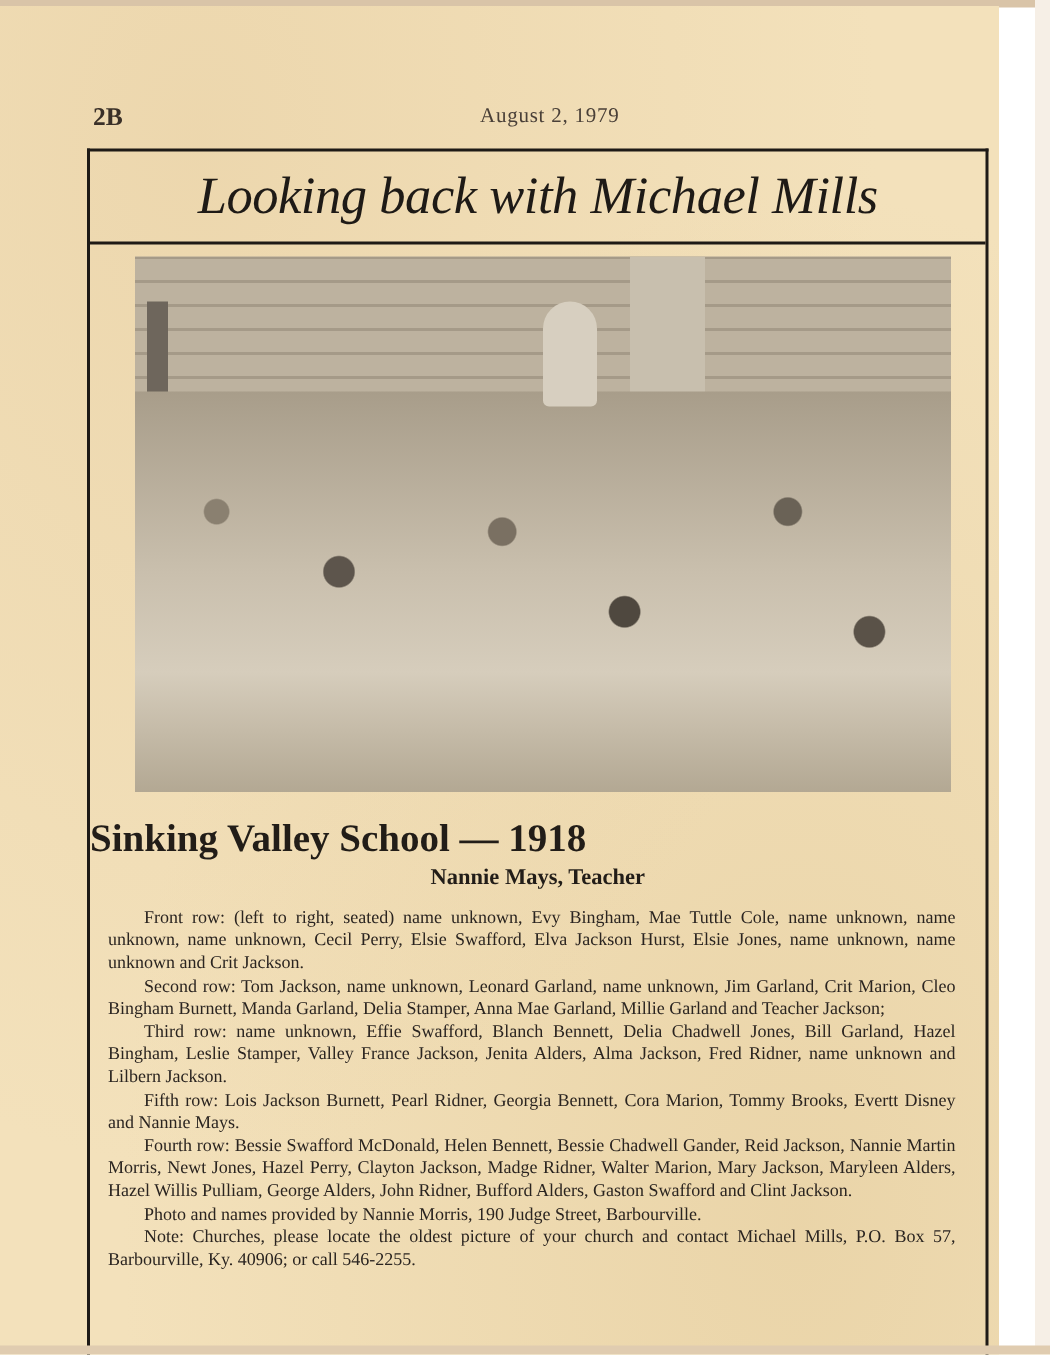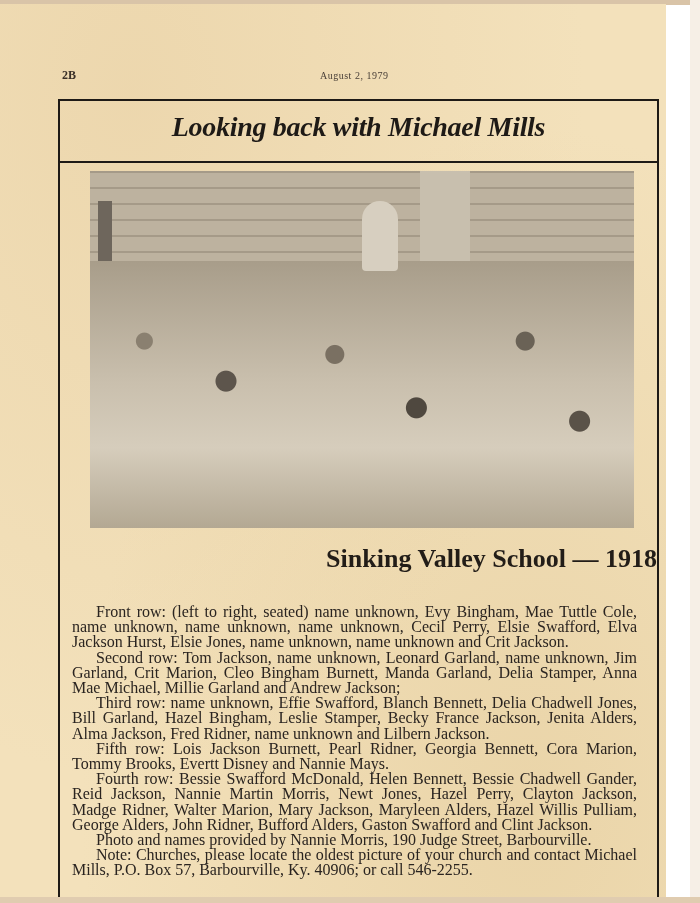--- a/index.html
+++ b/index.html
@@ -3,42 +3,42 @@
 <meta charset="utf-8">
 <style>
   html, body { margin:0; padding:0; }
   body { width:700px; height:903px; background:#ffffff; position:relative; overflow:hidden; font-family:"DejaVu Serif", serif; }
   .clip { position:absolute; left:0; top:4px; width:666px; height:899px; background:#f3e1bb;
           background-image: radial-gradient(ellipse at 20% 10%, rgba(230,205,160,0.5), transparent 60%),
                             radial-gradient(ellipse at 80% 90%, rgba(225,200,150,0.5), transparent 60%); }
   .topstrip { position:absolute; left:0; top:0; width:700px; height:5px; background:#d9c4a8; }
   .rightedge { position:absolute; left:690px; top:0; width:10px; height:903px; background:#f6efe6; }
   .botstrip { position:absolute; left:0; top:897px; width:700px; height:6px; background:#e0ccb0; }
-  .folio { position:absolute; left:62px; top:64px; font-size:12px; font-weight:bold; color:#3a3028; font-family:"Liberation Serif", serif; }
-  .dateline { position:absolute; left:320px; top:66px; font-size:10px; color:#4a4038; font-family:"Liberation Serif", serif; letter-spacing:0.5px; }
+  .folio { position:absolute; left:62px; top:64px; font-size:17px; font-weight:bold; color:#3a3028; font-family:"Liberation Serif", serif; }
+  .dateline { position:absolute; left:320px; top:66px; font-size:14px; color:#4a4038; font-family:"Liberation Serif", serif; letter-spacing:0.5px; }
   .box { position:absolute; left:58px; top:95px; width:597px; height:820px; border:2px solid #1e1a16; border-bottom:none; }
-  .title { position:absolute; left:0; top:10px; width:597px; text-align:center; font-family:"Liberation Serif", serif; font-weight:bold; font-style:italic; font-size:28px; color:#1e1a16; letter-spacing:-0.3px; }
+  .title { position:absolute; left:0; top:10px; width:597px; text-align:center; font-family:"Liberation Serif", serif; font-weight:normal; font-style:italic; font-size:35px; color:#1e1a16; letter-spacing:-0.3px; }
   .rule { position:absolute; left:0; top:60px; width:597px; height:2px; background:#1e1a16; }
   .photo { position:absolute; left:30px; top:70px; width:544px; height:357px; background:#b7ab95; overflow:hidden; }
   .wall { position:absolute; left:0; top:0; width:544px; height:140px;
           background: repeating-linear-gradient(180deg, #a59a88 0px, #a59a88 2px, #bdb29f 2px, #bdb29f 16px); }
   .post { position:absolute; left:8px; top:30px; width:14px; height:240px; background:#6e665c; }
   .door { position:absolute; left:330px; top:0; width:50px; height:120px; background:#c8bfae; }
   .crowd { position:absolute; left:0; top:90px; width:544px; height:267px;
            background: radial-gradient(circle at 10% 30%, #8a8070 0 8px, transparent 9px),
                        radial-gradient(circle at 25% 45%, #5d554c 0 10px, transparent 11px),
                        radial-gradient(circle at 45% 35%, #7a7062 0 9px, transparent 10px),
                        radial-gradient(circle at 60% 55%, #4f483f 0 10px, transparent 11px),
                        radial-gradient(circle at 80% 30%, #6a6256 0 9px, transparent 10px),
                        radial-gradient(circle at 90% 60%, #5a5248 0 10px, transparent 11px),
                        linear-gradient(180deg, #a89d8a 0%, #c9bfad 45%, #d6cdbc 70%, #b3a893 100%); }
   .teacher { position:absolute; left:272px; top:30px; width:36px; height:70px; border-radius:18px 18px 4px 4px; background:#d7cfc0; }
-  .heading { position:absolute; left:0; top:443px; width:597px; text-align:right; font-family:"Liberation Serif", serif; font-weight:bold; font-size:26px; color:#221d18; }
+  .heading { position:absolute; left:0; top:443px; width:597px; text-align:left; font-family:"Liberation Serif", serif; font-weight:bold; font-size:26px; color:#221d18; }
   .subheading { position:absolute; left:0; top:476px; width:597px; text-align:center; font-family:"Liberation Serif", serif; font-weight:bold; font-size:15px; color:#221d18; }
-  .body { position:absolute; left:12px; top:503px; width:565px; font-family:"Liberation Serif", serif; font-size:16px; line-height:15.2px; color:#2a2420; text-align:justify; }
+  .body { position:absolute; left:12px; top:503px; width:565px; font-family:"Liberation Serif", serif; font-size:12px; line-height:15.2px; color:#2a2420; text-align:justify; }
   .body p { margin:0; text-indent:24px; }
 </style>
 </head>
 <body>
 
 <div class="topstrip"></div>
 <div class="clip">
   <div class="folio">2B</div>
   <div class="dateline">August 2, 1979</div>
 
@@ -48,25 +48,26 @@
 
     <div class="photo">
       <div class="wall"></div>
       <div class="door"></div>
       <div class="post"></div>
       <div class="crowd"></div>
       <div class="teacher"></div>
     </div>
 
     <div class="heading">Sinking Valley School — 1918</div>
+    <div class="subheading">Nannie Mays, Teacher</div>
 
     <div class="body">
       <p>Front row: (left to right, seated) name unknown, Evy Bingham, Mae Tuttle Cole, name unknown, name unknown, name unknown, Cecil Perry, Elsie Swafford, Elva Jackson Hurst, Elsie Jones, name unknown, name unknown and Crit Jackson.</p>
-      <p>Second row: Tom Jackson, name unknown, Leonard Garland, name unknown, Jim Garland, Crit Marion, Cleo Bingham Burnett, Manda Garland, Delia Stamper, Anna Mae Michael, Millie Garland and Andrew Jackson;</p>
-      <p>Third row: name unknown, Effie Swafford, Blanch Bennett, Delia Chadwell Jones, Bill Garland, Hazel Bingham, Leslie Stamper, Becky France Jackson, Jenita Alders, Alma Jackson, Fred Ridner, name unknown and Lilbern Jackson.</p>
+      <p>Second row: Tom Jackson, name unknown, Leonard Garland, name unknown, Jim Garland, Crit Marion, Cleo Bingham Burnett, Manda Garland, Delia Stamper, Anna Mae Garland, Millie Garland and Teacher Jackson;</p>
+      <p>Third row: name unknown, Effie Swafford, Blanch Bennett, Delia Chadwell Jones, Bill Garland, Hazel Bingham, Leslie Stamper, Valley France Jackson, Jenita Alders, Alma Jackson, Fred Ridner, name unknown and Lilbern Jackson.</p>
       <p>Fifth row: Lois Jackson Burnett, Pearl Ridner, Georgia Bennett, Cora Marion, Tommy Brooks, Evertt Disney and Nannie Mays.</p>
       <p>Fourth row: Bessie Swafford McDonald, Helen Bennett, Bessie Chadwell Gander, Reid Jackson, Nannie Martin Morris, Newt Jones, Hazel Perry, Clayton Jackson, Madge Ridner, Walter Marion, Mary Jackson, Maryleen Alders, Hazel Willis Pulliam, George Alders, John Ridner, Bufford Alders, Gaston Swafford and Clint Jackson.</p>
       <p>Photo and names provided by Nannie Morris, 190 Judge Street, Barbourville.</p>
       <p>Note: Churches, please locate the oldest picture of your church and contact Michael Mills, P.O. Box 57, Barbourville, Ky. 40906; or call 546-2255.</p>
     </div>
   </div>
 </div>
 <div class="rightedge"></div>
 <div class="botstrip"></div>
 

